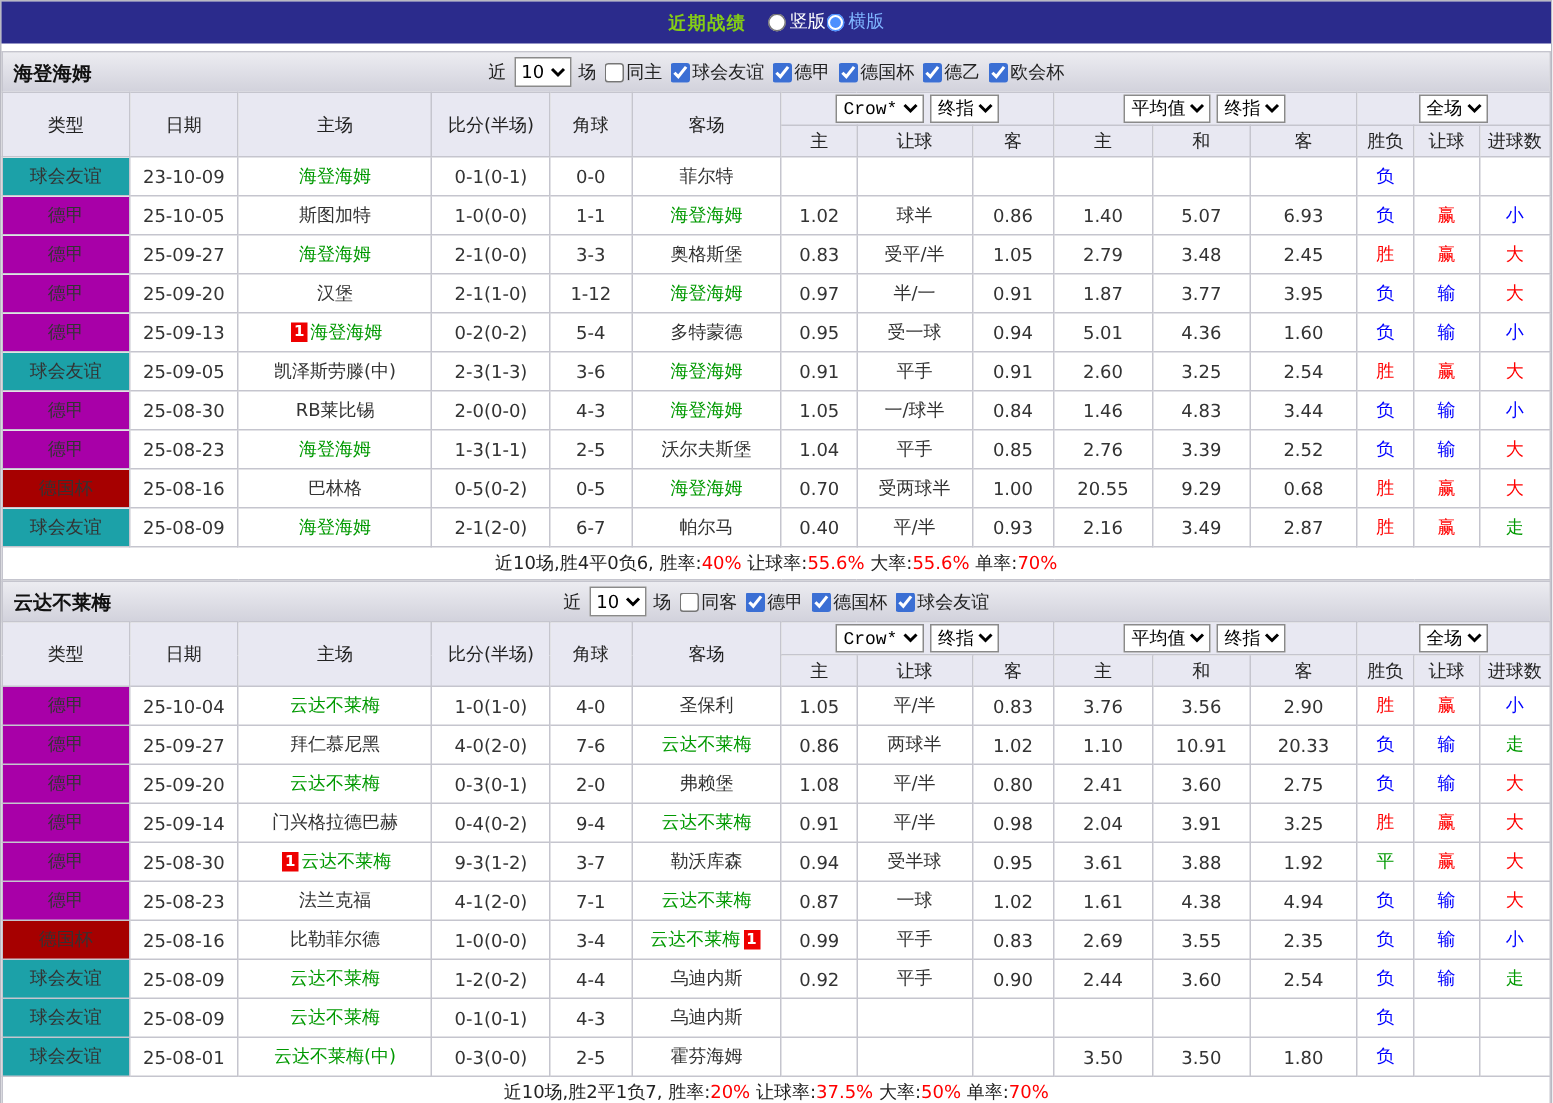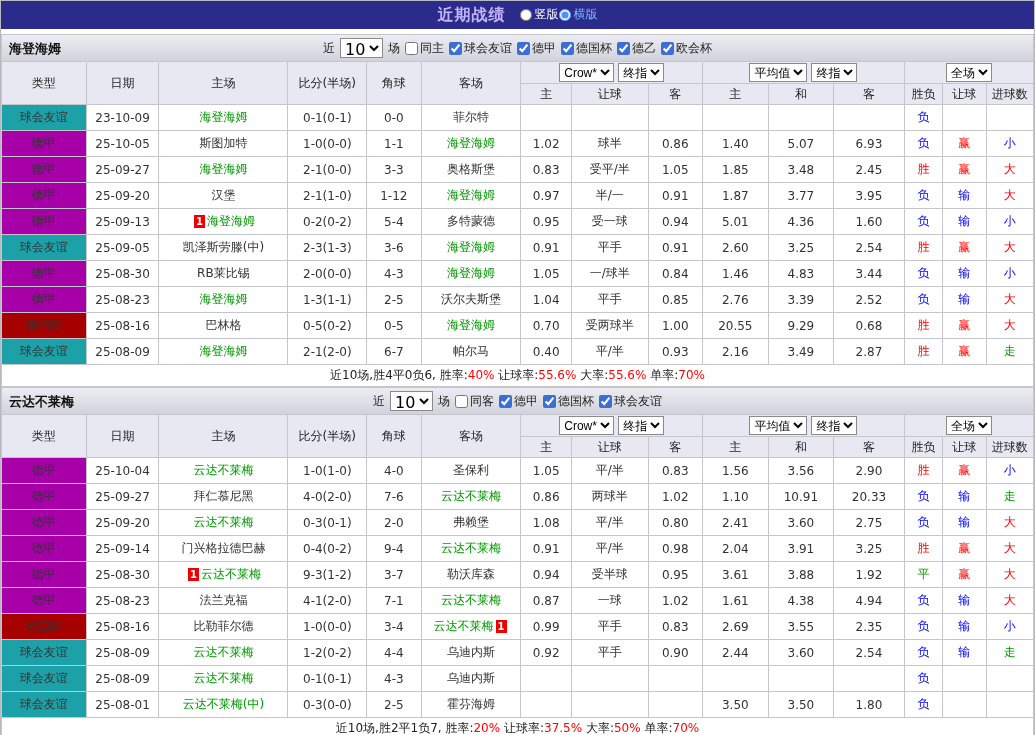--- a/index.html
+++ b/index.html
@@ -1,41 +1,41 @@
 <!DOCTYPE html>
 <html><head>
 <meta charset="utf-8">
 <style>
   * { margin:0; padding:0; box-sizing:border-box; }
   html,body { width:1035px; background:#fff; font-family:"DejaVu Sans","Liberation Sans",sans-serif; font-size:12px; color:#222; }
   .page { width:1035px; min-height:735px; border:1px solid #b9b9c2; }
 
   
   .topbar { height:28px; background:#2B2B8C; display:flex; align-items:center; justify-content:center; gap:14px; }
-  .topbar .title { color:#c4b5fd; font-weight:bold; font-size:16px; letter-spacing:1px; }
+  .topbar .title { color:#84cc16; font-weight:bold; font-size:12px; letter-spacing:1px; }
   .radio-label { display:inline-flex; align-items:center; gap:3px; color:#fff; cursor:pointer; }
   .radio-label.sel { color:#7FB5FF; }
   .radio-label input { accent-color:#4D90FE; width:12px; height:12px; }
 
   
   .section { margin-top:0; }
   .section:first-child { margin-top:5px; }
   .secbar { position:relative; height:27px; background:linear-gradient(#ECECF1,#D2D2DC); border:1px solid #C5C5CE; border-bottom:none; display:flex; align-items:center; justify-content:center; }
   .teamname { position:absolute; left:7px; top:0; height:27px; display:flex; align-items:center; font-weight:bold; font-size:13px; color:#111; }
   .filters { display:flex; align-items:center; gap:5px; }
-  .filters select { height:20px; font-size:16px; border:1px solid #8a8a8a; background:#fff; font-family:inherit; }
+  .filters select { height:20px; font-size:12px; border:1px solid #8a8a8a; background:#fff; font-family:inherit; }
   .cb { display:inline-flex; align-items:center; gap:2px; cursor:pointer; }
   .cb input { width:13px; height:13px; accent-color:#3B6FD4; }
 
   
   table.grid { border-collapse:collapse; width:1033px; table-layout:fixed; background:#fff; }
   .grid th, .grid td { border:1px solid #C5C5CE; text-align:center; white-space:nowrap; overflow:hidden; }
   .grid thead th { background:#E8E8F2; font-weight:normal; color:#222; height:21px; }
   .grid thead th.selth { height:22px; }
-  .hsel { height:19px; font-size:12px; border:1px solid #8a8a8a; background:#fff; margin:0 2px; font-family:Liberation Sans, sans-serif; }
+  .hsel { height:19px; font-size:12px; border:1px solid #8a8a8a; background:#fff; margin:0 2px; font-family:Liberation Mono, monospace; }
   .grid tbody td { height:26px; color:#333; }
   td.league { color:#fff; }
   td.date { color:#333; }
   td.score { color:#FF0000;margin-top:24px; }
   td.team span.card, .card { display:inline-block; background:#EE0000; color:#fff; font-size:10px; font-weight:bold; line-height:13px; width:11px; height:13px; vertical-align:middle; margin:0 2px; }
   td.oc { font-weight:normal; }
   tfoot td.summary { height:22px; background:#fff; }
 </style>
 </head>
 <body>
@@ -165,21 +165,21 @@
             <tr>
               <td class="league" style="background: rgb(168, 0, 168);">德甲</td>
               <td class="date">25-09-27</td>
               <td class="team"><span style="color: rgb(0, 153, 0);">海登海姆</span></td>
               <td class="score">2-1(0-0)</td>
               <td class="corner">3-3</td>
               <td class="team"><span>奥格斯堡</span></td>
               <td class="num">0.83</td>
               <td class="num">受平/半</td>
               <td class="num">1.05</td>
-              <td class="num">1.85</td>
+              <td class="num">2.79</td>
               <td class="num">3.48</td>
               <td class="num">2.45</td>
               <td class="oc" style="color: rgb(255, 0, 0);">胜</td>
               <td class="oc" style="color: rgb(255, 0, 0);">赢</td>
               <td class="oc" style="color: rgb(255, 0, 0);">大</td>
             </tr>
             <tr>
               <td class="league" style="background: rgb(168, 0, 168);">德甲</td>
               <td class="date">25-09-20</td>
               <td class="team"><span>汉堡</span></td>
@@ -377,21 +377,21 @@
             <tr>
               <td class="league" style="background: rgb(168, 0, 168);">德甲</td>
               <td class="date">25-10-04</td>
               <td class="team"><span style="color: rgb(0, 153, 0);">云达不莱梅</span></td>
               <td class="score">1-0(1-0)</td>
               <td class="corner">4-0</td>
               <td class="team"><span>圣保利</span></td>
               <td class="num">1.05</td>
               <td class="num">平/半</td>
               <td class="num">0.83</td>
-              <td class="num">1.56</td>
+              <td class="num">3.76</td>
               <td class="num">3.56</td>
               <td class="num">2.90</td>
               <td class="oc" style="color: rgb(255, 0, 0);">胜</td>
               <td class="oc" style="color: rgb(255, 0, 0);">赢</td>
               <td class="oc" style="color: rgb(0, 0, 255);">小</td>
             </tr>
             <tr>
               <td class="league" style="background: rgb(168, 0, 168);">德甲</td>
               <td class="date">25-09-27</td>
               <td class="team"><span>拜仁慕尼黑</span></td>

